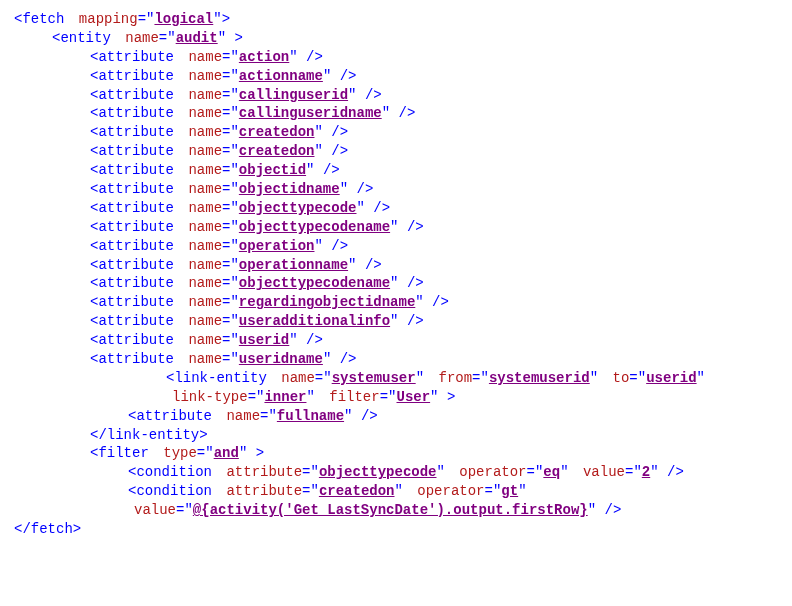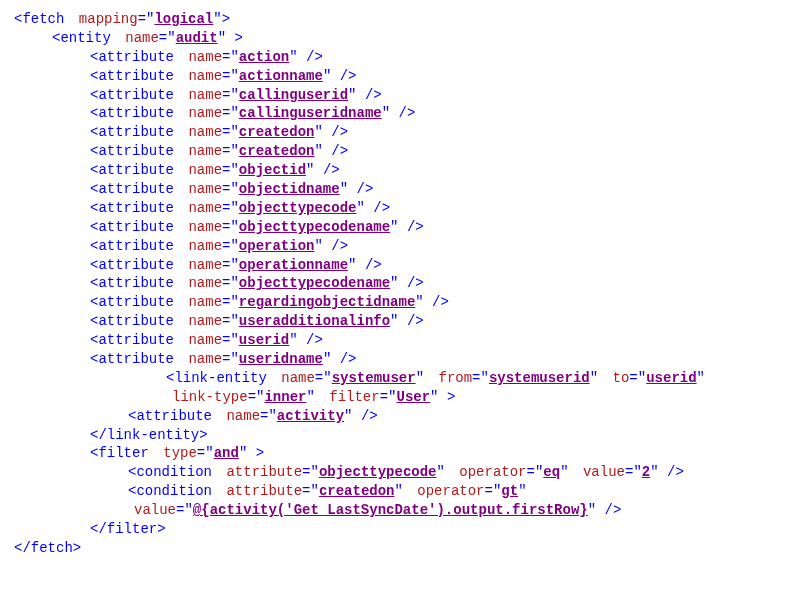--- a/index.html
+++ b/index.html
@@ -43,27 +43,26 @@
 <div class="i2"><span class="t">&lt;</span><span class="t">attribute</span><span class="t"> </span><span class="an">name</span><span class="t">="</span><span class="av">operationname</span><span class="t">" /&gt;</span></div>
 <div class="i2"><span class="t">&lt;</span><span class="t">attribute</span><span class="t"> </span><span class="an">name</span><span class="t">="</span><span class="av">objecttypecodename</span><span class="t">" /&gt;</span></div>
 <div class="i2"><span class="t">&lt;</span><span class="t">attribute</span><span class="t"> </span><span class="an">name</span><span class="t">="</span><span class="av">regardingobjectidname</span><span class="t">" /&gt;</span></div>
 <div class="i2"><span class="t">&lt;</span><span class="t">attribute</span><span class="t"> </span><span class="an">name</span><span class="t">="</span><span class="av">useradditionalinfo</span><span class="t">" /&gt;</span></div>
 <div class="i2"><span class="t">&lt;</span><span class="t">attribute</span><span class="t"> </span><span class="an">name</span><span class="t">="</span><span class="av">userid</span><span class="t">" /&gt;</span></div>
 <div class="i2"><span class="t">&lt;</span><span class="t">attribute</span><span class="t"> </span><span class="an">name</span><span class="t">="</span><span class="av">useridname</span><span class="t">" /&gt;</span></div>
 
 <div class="i4"><span class="t">&lt;</span><span class="t">link-entity</span><span class="t"> </span><span class="an">name</span><span class="t">="</span><span class="av">systemuser</span><span class="t">" </span><span class="an">from</span><span class="t">="</span><span class="av">systemuserid</span><span class="t">" </span><span class="an">to</span><span class="t">="</span><span class="av">userid</span><span class="t">"</span></div>
 <div class="i4"><span class="an">link-type</span><span class="t">="</span><span class="av">inner</span><span class="t">" </span><span class="an">filter</span><span class="t">="</span><span class="av">User</span><span class="t">" &gt;</span></div>
 
-<div class="i3"><span class="t">&lt;</span><span class="t">attribute</span><span class="t"> </span><span class="an">name</span><span class="t">="</span><span class="av">activity</span><span class="t">" /&gt;</span></div>
+<div class="i3"><span class="t">&lt;</span><span class="t">attribute</span><span class="t"> </span><span class="an">name</span><span class="t">="</span><span class="av">fullname</span><span class="t">" /&gt;</span></div>
 
 <div class="i2"><span class="t">&lt;/</span><span class="t">link-entity</span><span class="t">&gt;</span></div>
 
 <div class="i2"><span class="t">&lt;</span><span class="t">filter</span><span class="t"> </span><span class="an">type</span><span class="t">="</span><span class="av">and</span><span class="t">" &gt;</span></div>
 
 <div class="i3"><span class="t">&lt;</span><span class="t">condition</span><span class="t"> </span><span class="an">attribute</span><span class="t">="</span><span class="av">objecttypecode</span><span class="t">" </span><span class="an">operator</span><span class="t">="</span><span class="av">eq</span><span class="t">" </span><span class="an">value</span><span class="t">="</span><span class="av">2</span><span class="t">" /&gt;</span></div>
 
 <div class="i3"><span class="t">&lt;</span><span class="t">condition</span><span class="t"> </span><span class="an">attribute</span><span class="t">="</span><span class="av">createdon</span><span class="t">" </span><span class="an">operator</span><span class="t">="</span><span class="av">gt</span><span class="t">"</span></div>
 <div class="i3"><span class="an">value</span><span class="t">="</span><span class="av">@{activity('Get_LastSyncDate').output.firstRow}</span><span class="t">" /&gt;</span></div>
 
-<div class="i2"><span class="t">&lt;/</span><span class="t">filter</span><span class="t">&gt;</span></div>
 <div><span class="t">&lt;/</span><span class="t">fetch</span><span class="t">&gt;</span></div>
 
 </div>
 
 </body></html>

